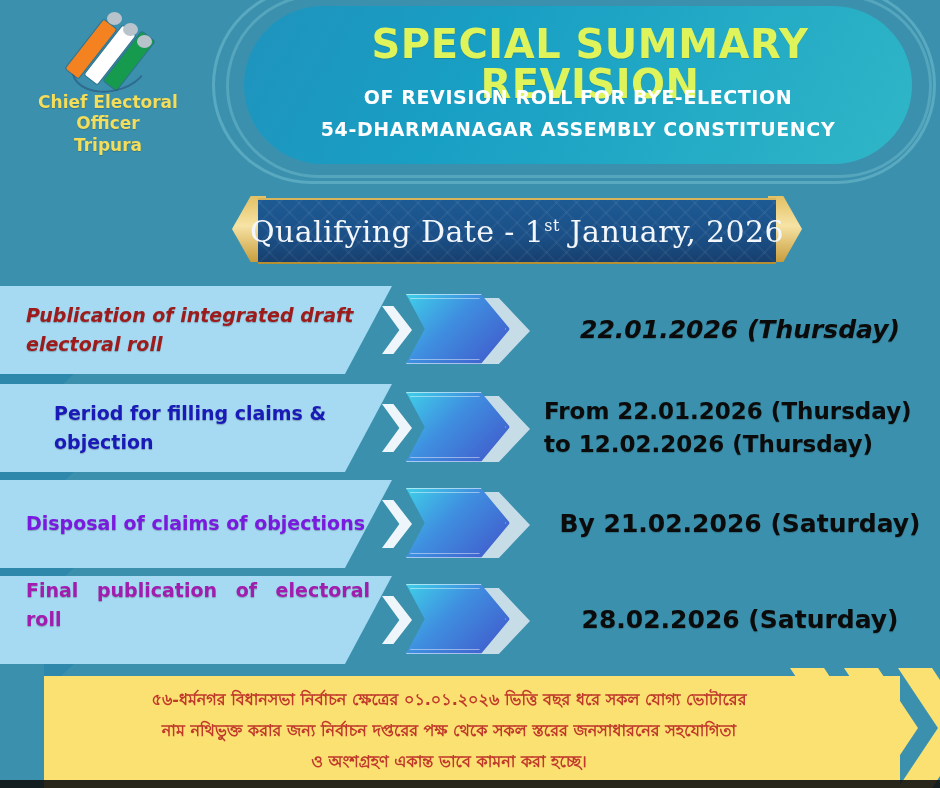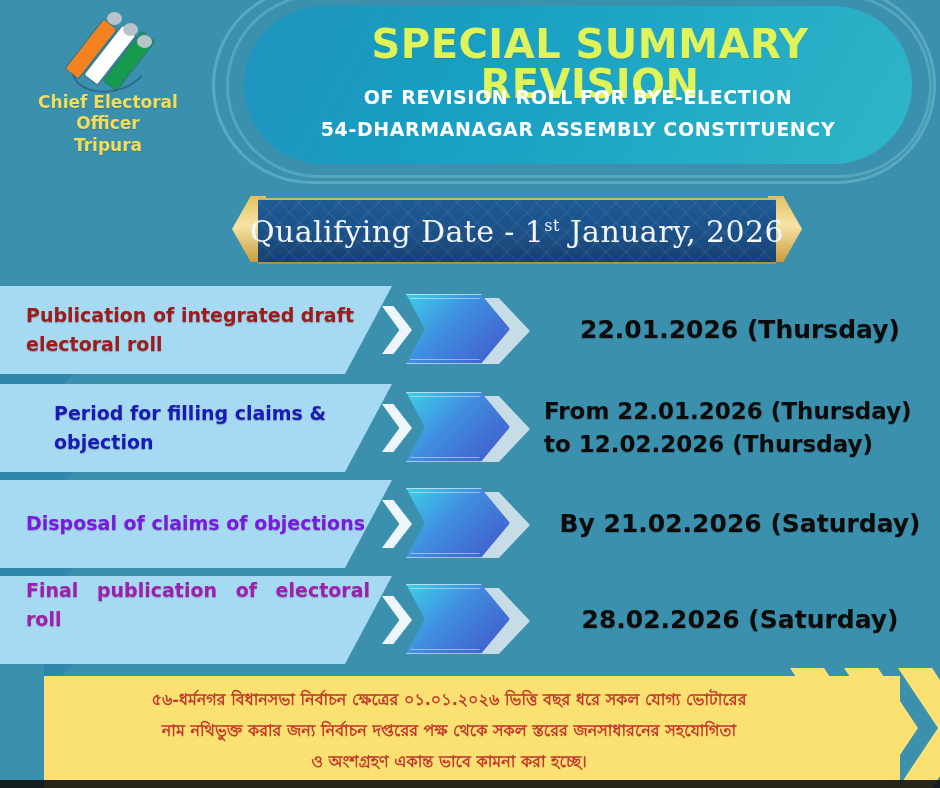--- a/index.html
+++ b/index.html
@@ -208,21 +208,21 @@
   </div>
 
   <div id="qd-wrap">
     <div class="qd-arrow left"></div>
     <div class="qd-arrow right"></div>
     <div id="qd-body">
       <div id="qd-text"><span>Qualifying Date - 1</span><sup>st</sup><span> January, 2026</span></div>
     </div>
   </div>
 
-  <div class="row" style="top:286px;height:96px;">
+  <div class="row" style="top:286px;height:96px;font-style:italic;">
     <div class="panel">
       <div class="panel-text" style="color:#9e1b1b;">Publication of integrated draft electoral roll</div>
     </div>
     <div class="tab"></div>
     <div class="arrow-wrap">
       <div class="mini-chev"></div>
       <div class="arrow-shadow"></div>
       <div class="arrow-main"></div>
     </div>
     <div class="value">22.01.2026 (Thursday)</div>

